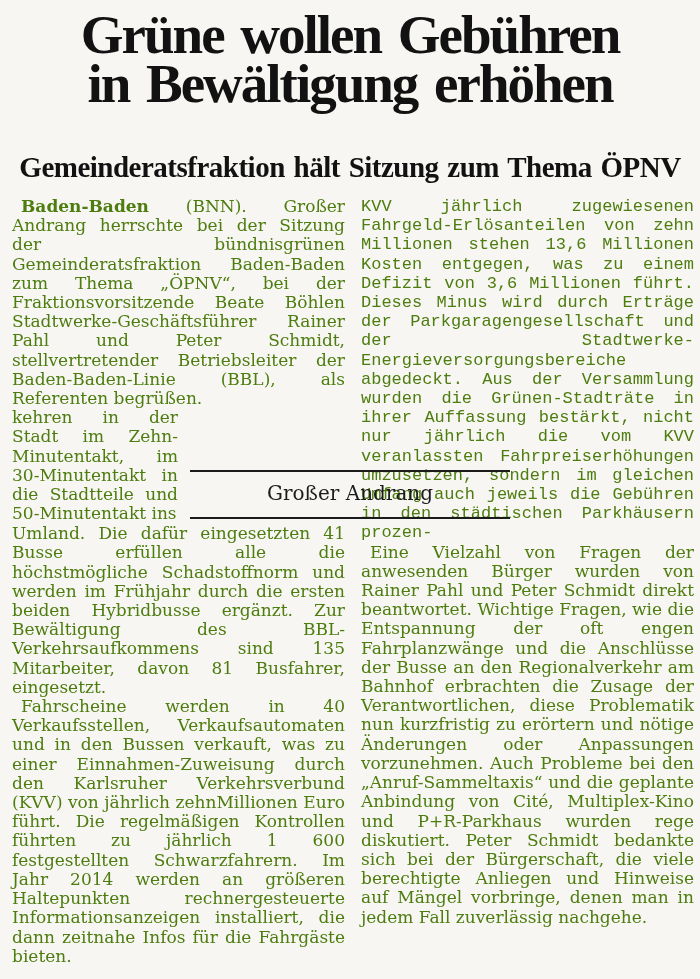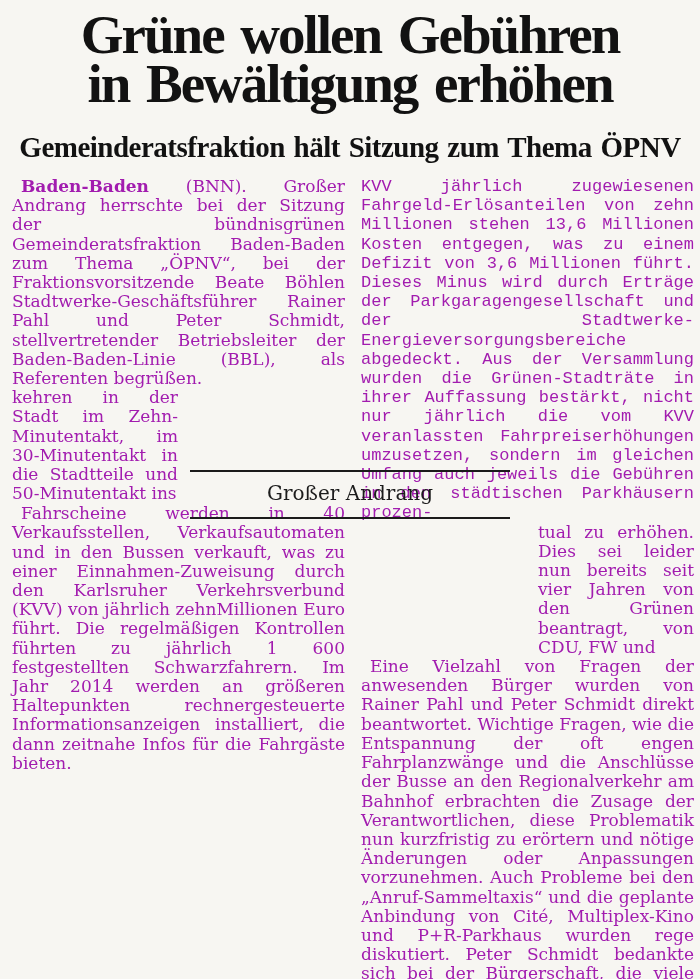--- a/index.html
+++ b/index.html
@@ -19,21 +19,21 @@
     font-family: "Liberation Serif", serif;
     font-weight: bold;
     font-size: 55px;
     line-height: 49px;
     letter-spacing: -2px;
     word-spacing: 5px;
     color: #121212;
   }
   .headline .hl-line { display: block; }
   .subheadline {
-    margin: 23px 8px 0 8px;
+    margin: 43px 8px 0 8px;
     text-align: center;
     font-family: "Liberation Serif", serif;
     font-weight: bold;
     font-size: 29px;
     line-height: 32px;
     letter-spacing: -0.5px;
     word-spacing: 2px;
     color: #121212;
   }
   
@@ -45,21 +45,21 @@
   }
   .col {
     flex: 0 0 333px;
     width: 333px;
   }
   .col p {
     margin: 0;
     font-size: 17px;
     line-height: 19.2px;
     text-align: justify;
-    color: #a21caf;
+    color: #4d7c0f;
   }
   .col p.indent { text-indent: 9px; }
   .p-first-left  { min-height: 173px; }
   .p-wide-left   { min-height: 96px; }
   .p-wide-right  { min-height: 269px; font-family: Liberation Mono, monospace; }
   .narrow-left  { width: 166px; min-height: 116px; }
   .narrow-right { width: 156px; min-height: 116px; margin-left: auto !important; }
   .dateline { font-weight: bold; }
   
   .pullquote {
@@ -89,27 +89,27 @@
       <span class="hl-line">in Bewältigung erhöhen</span>
     </h1>
     <h2 class="subheadline">Gemeinderatsfraktion hält Sitzung zum Thema ÖPNV</h2>
   </header>
 
   <main class="columns">
 
     <section class="col">
       <p class="indent p-first-left"><strong class="dateline">Baden-Baden</strong><span> (BNN). Großer Andrang herrschte bei der Sitzung der bündnisgrünen Gemeinderatsfraktion Baden-Baden zum Thema „ÖPNV“, bei der Fraktionsvorsitzende Beate Böhlen Stadtwerke-Geschäftsführer Rainer Pahl und Peter Schmidt, stellvertretender Betriebsleiter der Baden-Baden-Linie (BBL), als Referenten begrüßen.</span></p>
       <p class="narrow-left">kehren in der Stadt im Zehn-Minutentakt, im 30-Minutentakt in die Stadtteile und 50-Minutentakt ins</p>
+      <p>Umland. Die dafür eingesetzten 41 Busse erfüllen alle die höchstmögliche Schadstoffnorm und werden im Frühjahr durch die ersten beiden Hybridbusse ergänzt. Zur Bewältigung des BBL-Verkehrsaufkommens sind 135 Mitarbeiter, davon 81 Busfahrer, eingesetzt.</p>
       <p class="indent">Fahrscheine werden in 40 Verkaufsstellen, Verkaufsautomaten und in den Bussen verkauft, was zu einer Einnahmen-Zuweisung durch den Karlsruher Verkehrsverbund (KVV) von jährlich zehnMillionen Euro führt. Die regelmäßigen Kontrollen führten zu jährlich 1 600 festgestellten Schwarzfahrern. Im Jahr 2014 werden an größeren Haltepunkten rechnergesteuerte Informationsanzeigen installiert, die dann zeitnahe Infos für die Fahrgäste bieten.</p>
 
     </section>
 
     <section class="col">
       <p class="p-wide-right">KVV jährlich zugewiesenen Fahrgeld-Erlösanteilen von zehn Millionen stehen 13,6 Millionen Kosten entgegen, was zu einem Defizit von 3,6 Millionen führt. Dieses Minus wird durch Erträge der Parkgaragengesellschaft und der Stadtwerke-Energieversorgungsbereiche abgedeckt. Aus der Versammlung wurden die Grünen-Stadträte in ihrer Auffassung bestärkt, nicht nur jährlich die vom KVV veranlassten Fahrpreiserhöhungen umzusetzen, sondern im gleichen Umfang auch jeweils die Gebühren in den städtischen Parkhäusern prozen-</p>
-      <p class="narrow-right">tual zu erhöhen. Dies sei leider nun bereits seit vier Jahren von den Grünen beantragt, von CDU, FW und</p>
       <p class="indent">Eine Vielzahl von Fragen der anwesenden Bürger wurden von Rainer Pahl und Peter Schmidt direkt beantwortet. Wichtige Fragen, wie die Entspannung der oft engen Fahrplanzwänge und die Anschlüsse der Busse an den Regionalverkehr am Bahnhof erbrachten die Zusage der Verantwortlichen, diese Problematik nun kurzfristig zu erörtern und nötige Änderungen oder Anpassungen vorzunehmen. Auch Probleme bei den „Anruf-Sammeltaxis“ und die geplante Anbindung von Cité, Multiplex-Kino und P+R-Parkhaus wurden rege diskutiert. Peter Schmidt bedankte sich bei der Bürgerschaft, die viele berechtigte Anliegen und Hinweise auf Mängel vorbringe, denen man in jedem Fall zuverlässig nachgehe.</p>
     </section>
 
   </main>
 
   <aside class="pullquote">
     <span class="pq-line">Großer Andrang</span>
   </aside>
 
 </div>

